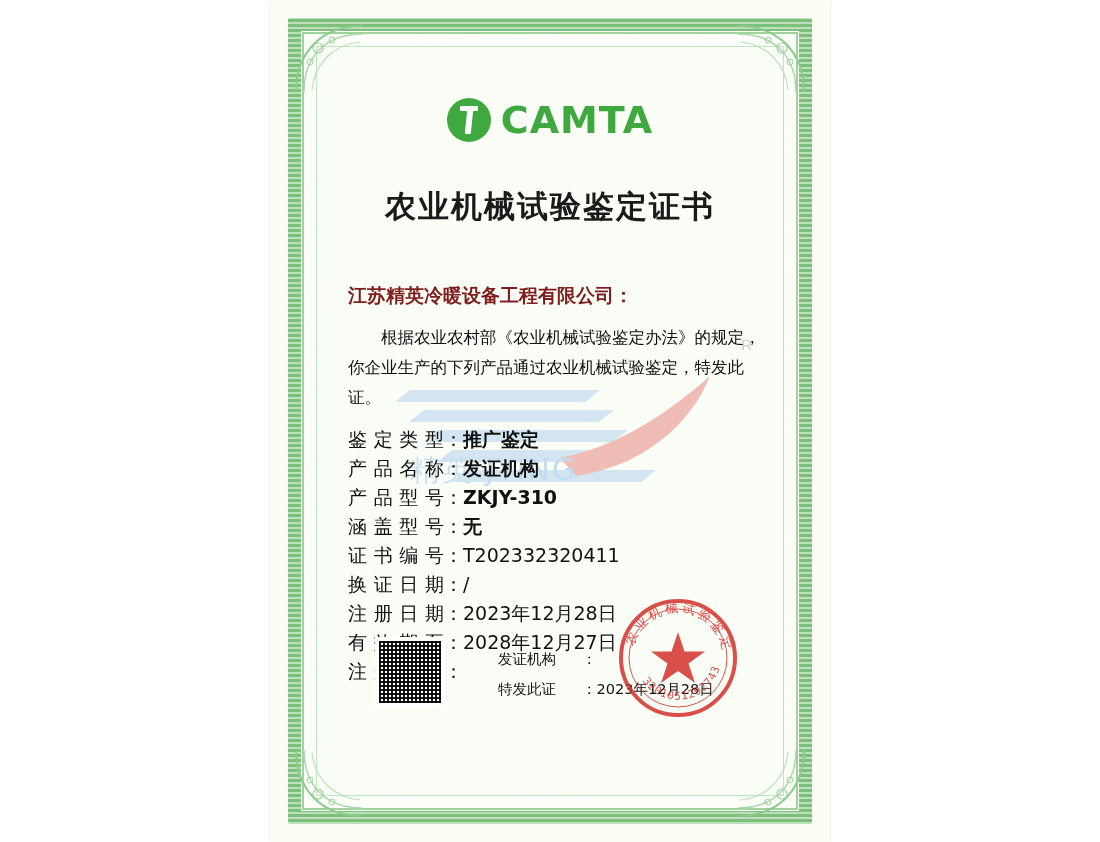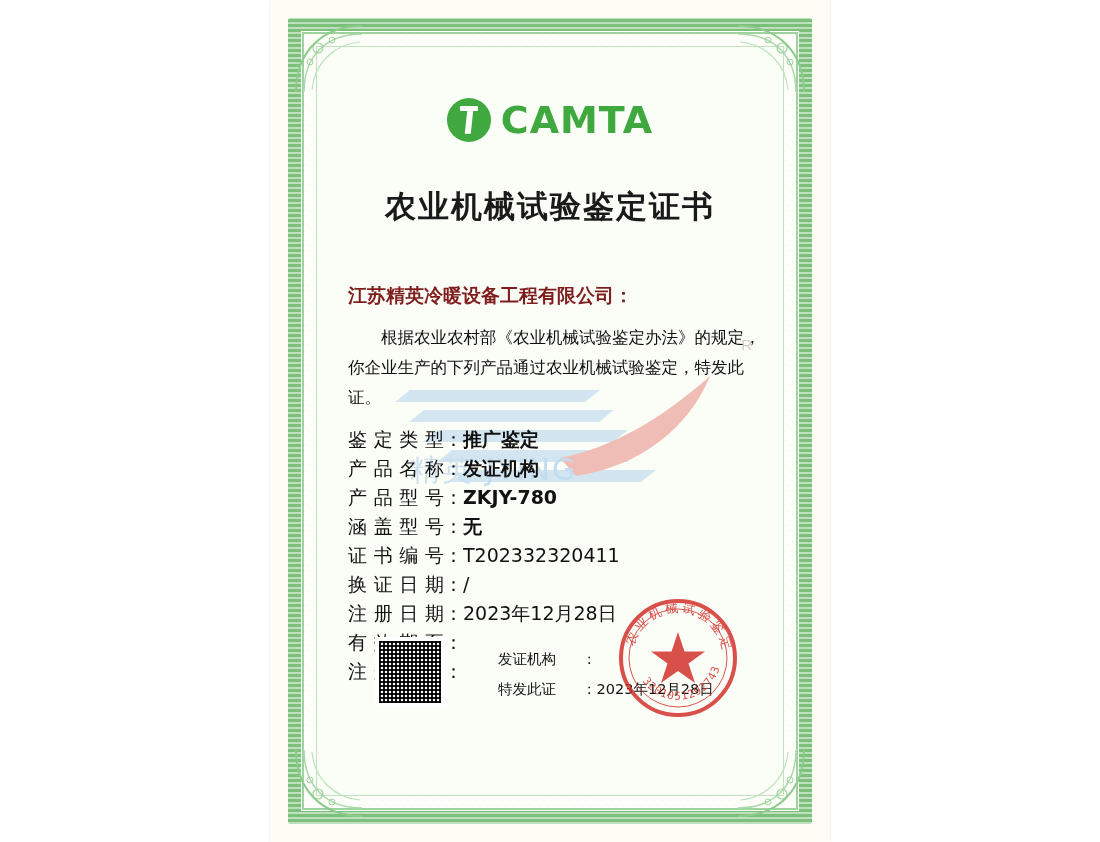--- a/index.html
+++ b/index.html
@@ -356,21 +356,21 @@
 
         <div class="field-row">
           <span class="field-label">产品名称</span>
           <span class="field-colon">：</span>
           <span class="field-value bold">发证机构</span>
         </div>
 
         <div class="field-row">
           <span class="field-label">产品型号</span>
           <span class="field-colon">：</span>
-          <span class="field-value bold">ZKJY-780</span>
+          <span class="field-value bold">ZKJY-310</span>
         </div>
 
         <div class="field-row">
           <span class="field-label">涵盖型号</span>
           <span class="field-colon">：</span>
           <span class="field-value bold">无</span>
         </div>
 
         <div class="field-row">
           <span class="field-label">证书编号</span>
@@ -386,20 +386,21 @@
 
         <div class="field-row">
           <span class="field-label">注册日期</span>
           <span class="field-colon">：</span>
           <span class="field-value">2023年12月28日</span>
         </div>
 
         <div class="field-row">
           <span class="field-label">有效期至</span>
           <span class="field-colon">：</span>
+          <span class="field-value">2028年12月27日</span>
         </div>
 
         <div class="field-row">
           <span class="field-label">注册地址</span>
           <span class="field-colon">：</span>
         </div>
 
       </div>
 
       <div class="footer">

